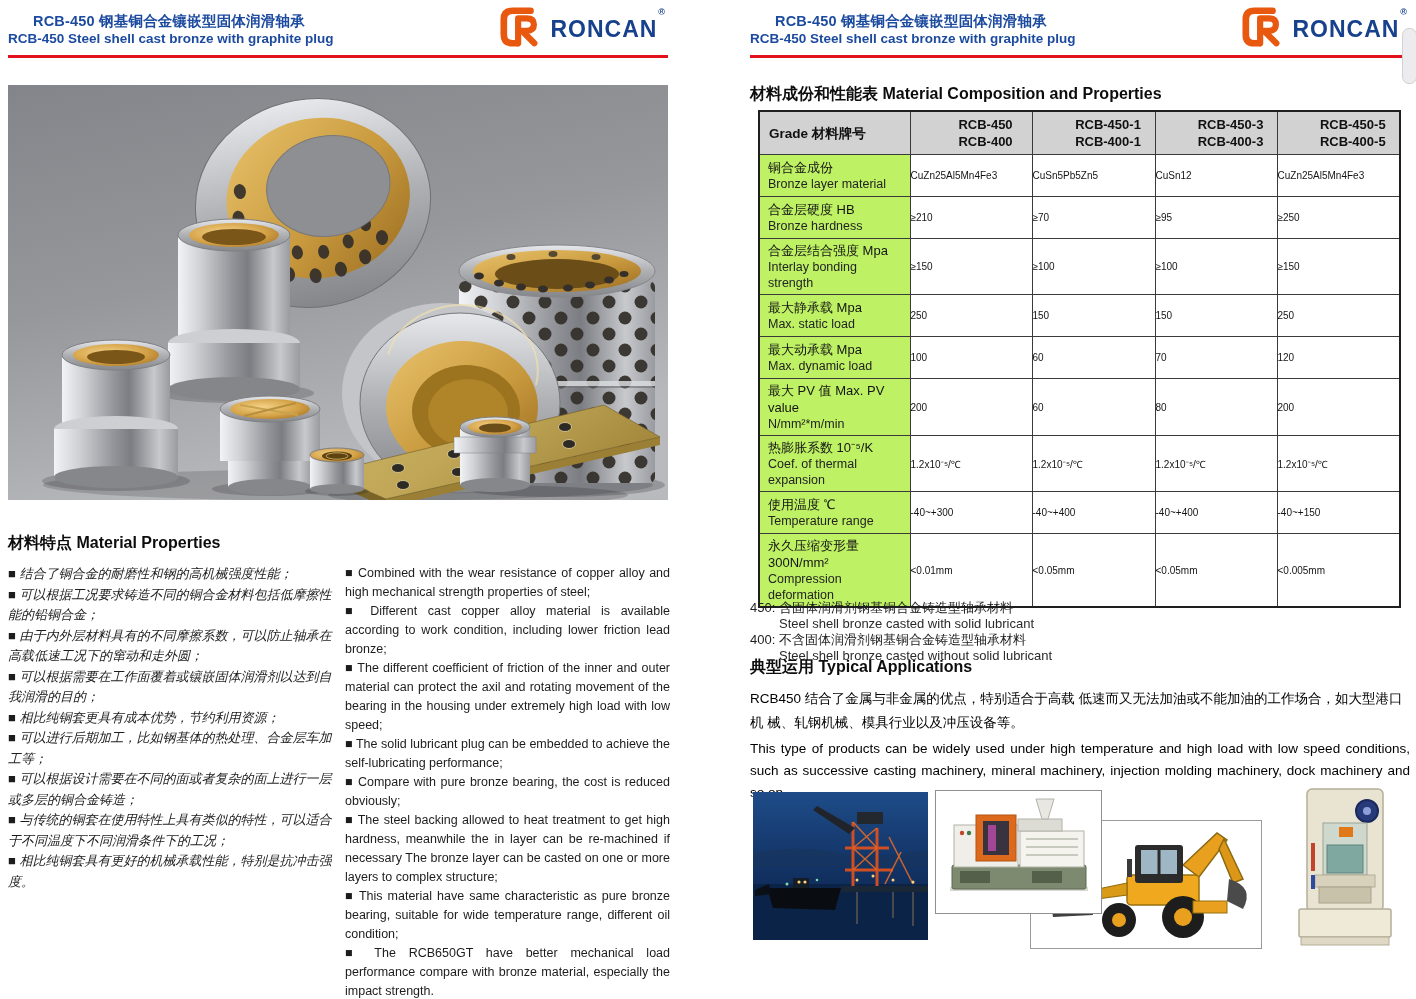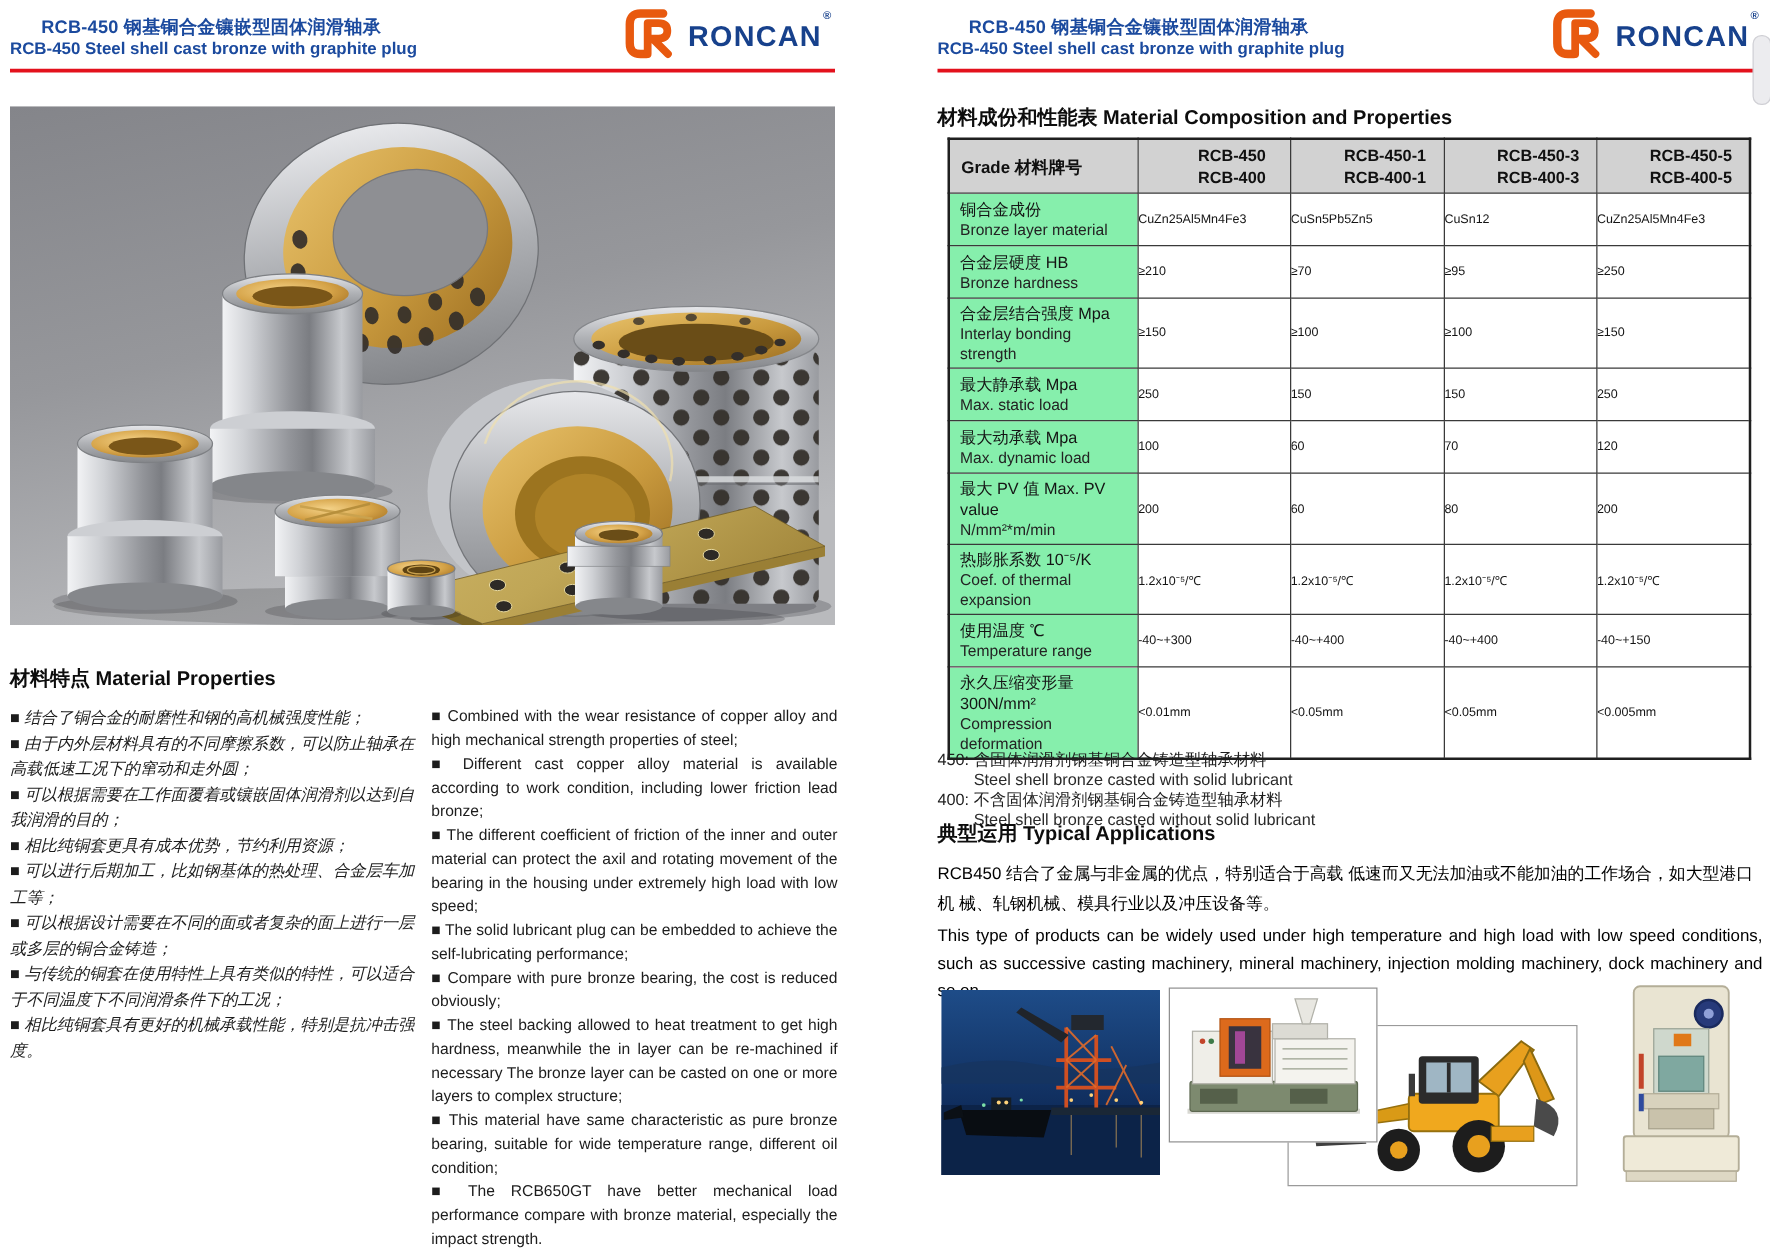--- a/index.html
+++ b/index.html
@@ -30,21 +30,21 @@
   #bul-zh p{font-size:13px;line-height:20.5px;color:#1c1c1c;font-style:italic;}
   #bul-en p{font-size:12.5px;line-height:19px;color:#1c1c1c;text-align:justify;}
 
   
   #tbl-title{top:84px;}
   .tblbox{position:absolute;top:110px;left:8px;}
   table{border-collapse:collapse;table-layout:fixed;width:641px;border:2px solid #1f1f1f;}
   th,td{border:1px solid #3a3a3a;padding:0;overflow:hidden;}
   thead th{background:#d2d2d2;height:42px;font-size:13px;font-weight:bold;color:#101010;line-height:17px;padding-left:29px;}
   th.corner{text-align:left;padding-left:9px;font-size:13.5px;}
-  td.lbl{background:#86efac;padding:3px 8px;}
+  td.lbl{background:#bef264;padding:3px 8px;}
   .lz{font-size:13px;color:#141414;line-height:17px;}
   .le{font-size:12.5px;color:#232323;line-height:16px;}
   td.val{text-align:left;font-size:10px;color:#141414;height:41px;background:#fff;}
 
   .notes{position:absolute;top:600px;left:0;font-size:13px;color:#1e1e1e;}
   .notes .n1{line-height:16px;}
   .notes .n2{line-height:16px;margin-left:29px;color:#2a2a2a;}
   #apps-title{top:657px;}
   .para{position:absolute;left:0;width:660px;margin:0;font-size:13.5px;color:#000000;}
   #apps-zh{top:687px;line-height:24px;}
@@ -227,20 +227,21 @@
       <ellipse cx="329" cy="370" rx="27" ry="7" fill="url(#brzR)" stroke="#7e8084" stroke-width="1"></ellipse>
       <ellipse cx="329" cy="371" rx="15" ry="4.5" fill="#5e4312"></ellipse>
       <ellipse cx="329" cy="371" rx="11" ry="3.2" fill="none" stroke="#caa24e" stroke-width="1"></ellipse>
     </svg>
   </div>
 
   <div class="sec-title" id="mp-title">材料特点 Material Properties</div>
 
   <div class="bul-col" id="bul-zh">
     <p>■ 结合了铜合金的耐磨性和钢的高机械强度性能；</p>
+    <p>■ 可以根据工况要求铸造不同的铜合金材料包括低摩擦性能的铅铜合金；</p>
     <p>■ 由于内外层材料具有的不同摩擦系数，可以防止轴承在高载低速工况下的窜动和走外圆；</p>
     <p>■ 可以根据需要在工作面覆着或镶嵌固体润滑剂以达到自 我润滑的目的；</p>
     <p>■ 相比纯铜套更具有成本优势，节约利用资源；</p>
     <p>■ 可以进行后期加工，比如钢基体的热处理、合金层车加 工等；</p>
     <p>■ 可以根据设计需要在不同的面或者复杂的面上进行一层 或多层的铜合金铸造；</p>
     <p>■ 与传统的铜套在使用特性上具有类似的特性，可以适合 于不同温度下不同润滑条件下的工况；</p>
     <p>■ 相比纯铜套具有更好的机械承载性能，特别是抗冲击强度。</p>
   </div>
   <div class="bul-col" id="bul-en">
     <p>■ Combined with the wear resistance of copper alloy and high mechanical strength properties of steel;</p>

